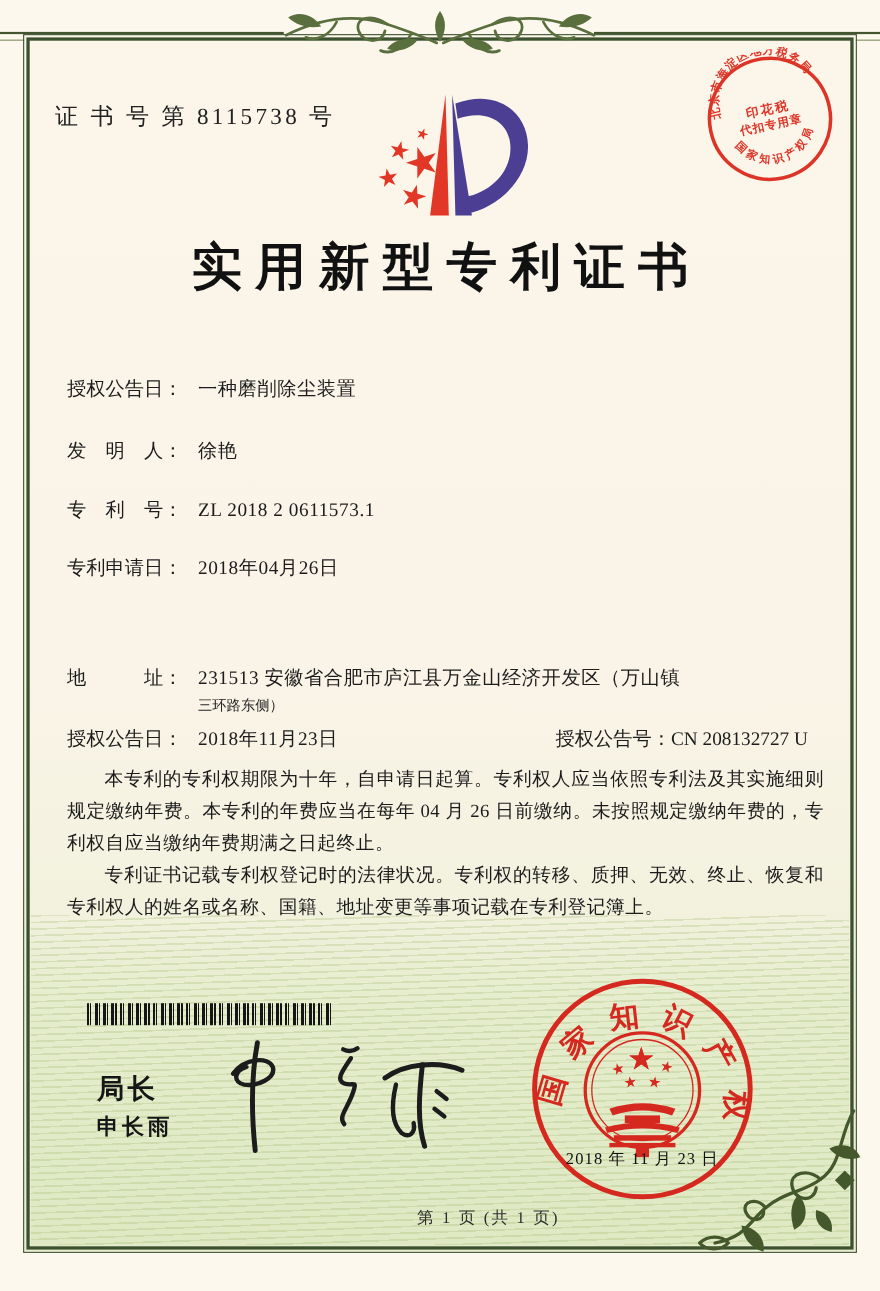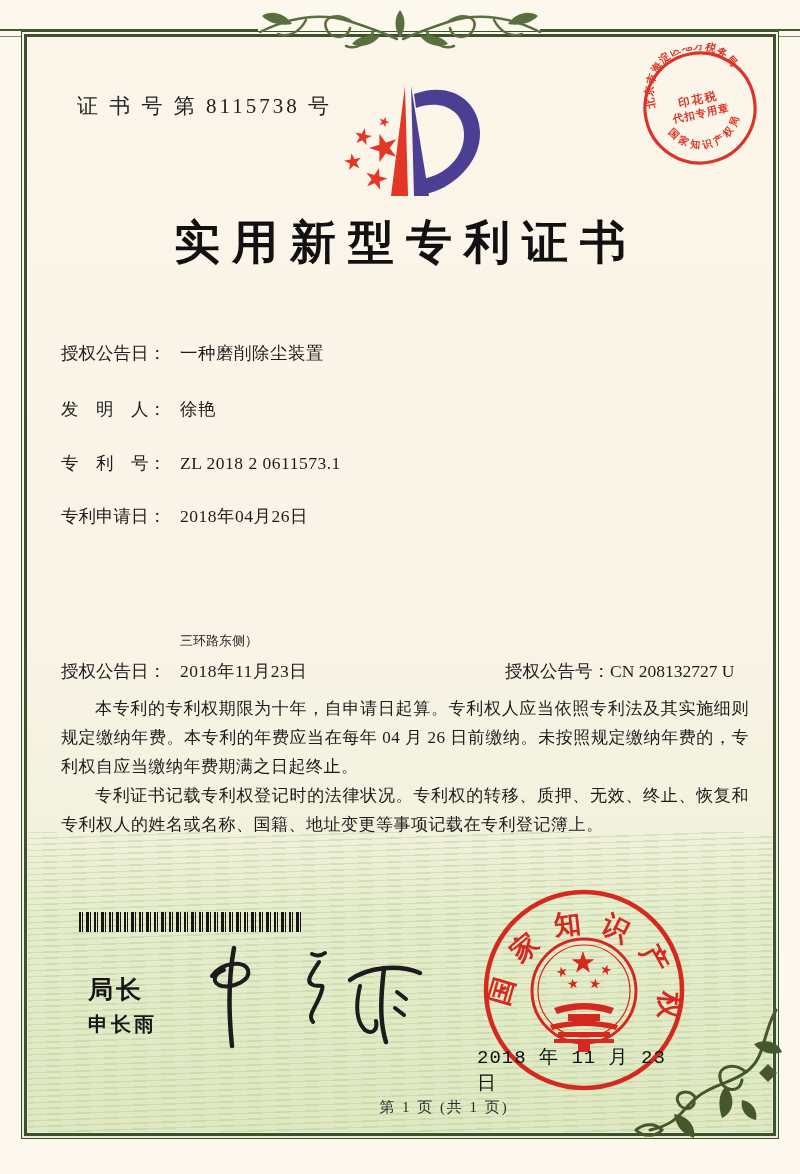--- a/index.html
+++ b/index.html
@@ -24,21 +24,21 @@
   }
   .frame-inner{position:absolute;inset:2px;border:3px solid #3c512e;pointer-events:none;}
   .waves{
     position:absolute;left:6px;right:6px;top:800px;bottom:6px;
     background:
       repeating-linear-gradient(178deg, rgba(158,183,106,0.28) 0 1.5px, rgba(255,255,255,0) 1.5px 6px),
       linear-gradient(180deg, rgba(231,238,208,0) 0%, rgba(228,236,203,0.9) 30%, rgba(222,232,194,0.95) 100%);
   }
 
   
-  .cert-no{position:absolute;left:28px;top:60px;font-size:21px;letter-spacing:3px;color:#222;margin-left:27px;}
+  .cert-no{position:absolute;left:28px;top:60px;font-size:21px;letter-spacing:3px;color:#222;}
   .logo{position:absolute;left:310px;top:46px;}
   .title{
     position:absolute;left:0;width:756px;top:180px;text-align:center;
     font-size:46px;font-weight:bold;letter-spacing:12px;padding-left:12px;box-sizing:border-box;color:#111;font-family:Liberation Serif, serif;
   }
 
   
   .tax-stamp{position:absolute;left:616px;top:14px;transform:rotate(-12deg);}
 
   
@@ -54,21 +54,21 @@
 
   
   .barcode{
     position:absolute;left:57px;top:880px;width:222px;height:20px;
     background:repeating-linear-gradient(90deg,#151515 0 2px,rgba(0,0,0,0) 2px 3px,#151515 3px 4px,rgba(0,0,0,0) 4px 7px,#151515 7px 10px,rgba(0,0,0,0) 10px 11px,#151515 11px 12px,rgba(0,0,0,0) 12px 15px);
   }
   .officer-title{position:absolute;left:66px;top:941px;font-family:"Liberation Sans","DejaVu Sans",sans-serif;font-weight:700;font-size:25px;letter-spacing:3px;color:#161616;}
   .officer-name{position:absolute;left:66px;top:979px;font-family:Liberation Mono, monospace;font-weight:700;font-size:20px;letter-spacing:3px;color:#161616;}
   .signature{position:absolute;left:170px;top:908px;}
   .big-seal{position:absolute;left:455px;top:851px;}
-  .seal-date{position:absolute;left:455px;top:1012px;width:214px;text-align:left;font-size:19px;letter-spacing:1px;color:#101010;z-index:4;font-family:Liberation Mono, monospace;}
+  .seal-date{position:absolute;left:455px;top:1012px;width:214px;text-align:center;font-size:15px;letter-spacing:1px;color:#101010;z-index:4;}
   .footer{position:absolute;left:0;width:756px;top:1066px;text-align:center;font-size:15px;letter-spacing:2px;color:#2e2e2e;margin-left:44px;}
   .corner-flourish{position:absolute;right:-8px;bottom:-10px;z-index:5;}
 
   svg text{font-family:"Liberation Serif","DejaVu Serif",serif;}
 </style>
 </head>
 <body>
 
 <div class="topline left"></div>
 <div class="topline right"></div>
@@ -140,20 +140,23 @@
     <span class="label">授权公告日：</span><span class="value">一种磨削除尘装置</span>
   </div>
   <div class="row" style="top:365px">
     <span class="label">发　明　人：</span><span class="value">徐艳</span>
   </div>
   <div class="row" style="top:419px">
     <span class="label">专　利　号：</span><span class="value">ZL 2018 2 0611573.1</span>
   </div>
   <div class="row" style="top:472px">
     <span class="label">专利申请日：</span><span class="value">2018年04月26日</span>
+  </div>
+  <div class="row" style="top:572px">
+    <span class="label">地　　　址：</span><span class="value">231513 安徽省合肥市庐江县万金山经济开发区（万山镇</span>
   </div>
   <div class="addr2" style="top:600px">三环路东侧）</div>
   <div class="row" style="top:627px">
     <span class="label">授权公告日：</span><span class="value">2018年11月23日</span>
     <span class="grant-no"><span>授权公告号：</span><span>CN 208132727 U</span></span>
   </div>
 
   <div class="paras">
     <p>本专利的专利权期限为十年，自申请日起算。专利权人应当依照专利法及其实施细则规定缴纳年费。本专利的年费应当在每年 04 月 26 日前缴纳。未按照规定缴纳年费的，专利权自应当缴纳年费期满之日起终止。</p>
     <p>专利证书记载专利权登记时的法律状况。专利权的转移、质押、无效、终止、恢复和专利权人的姓名或名称、国籍、地址变更等事项记载在专利登记簿上。</p>

